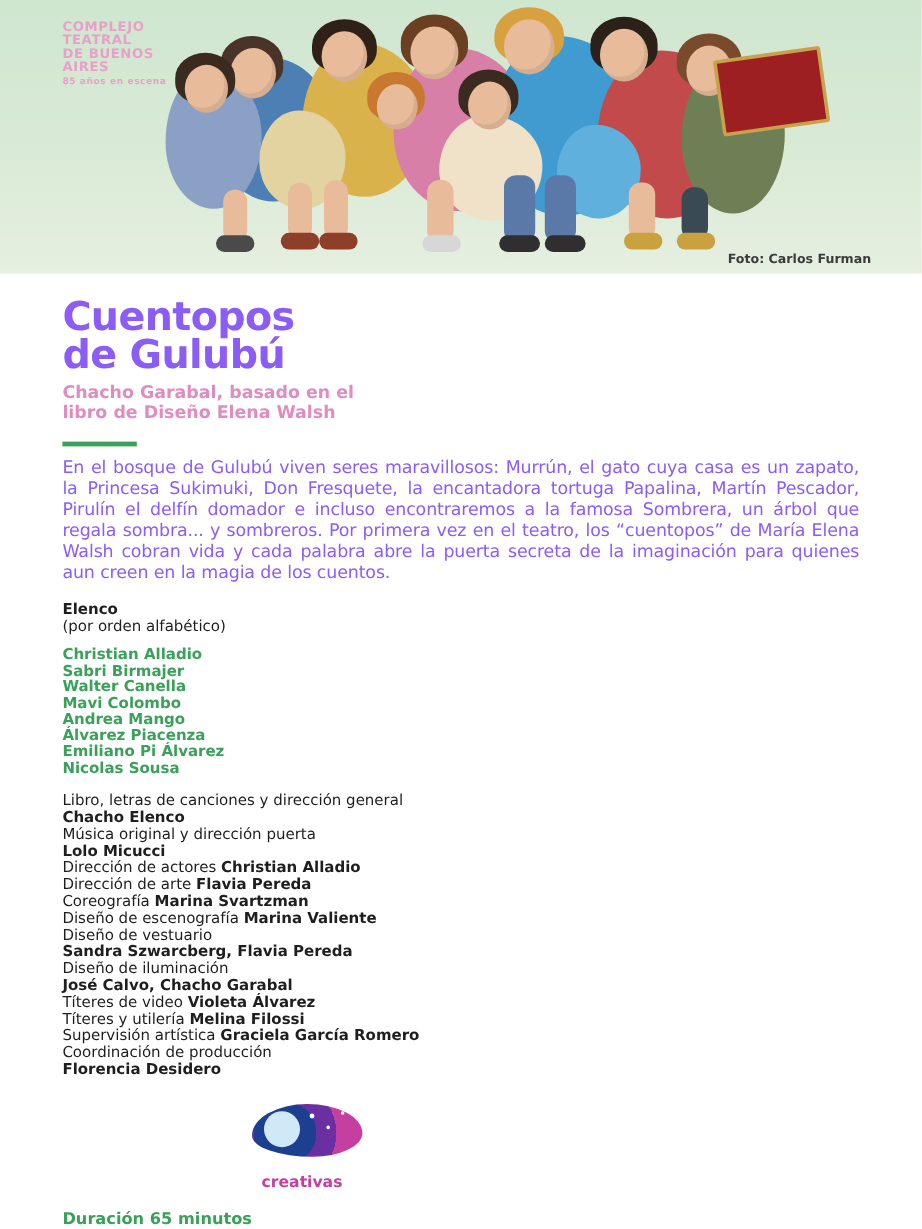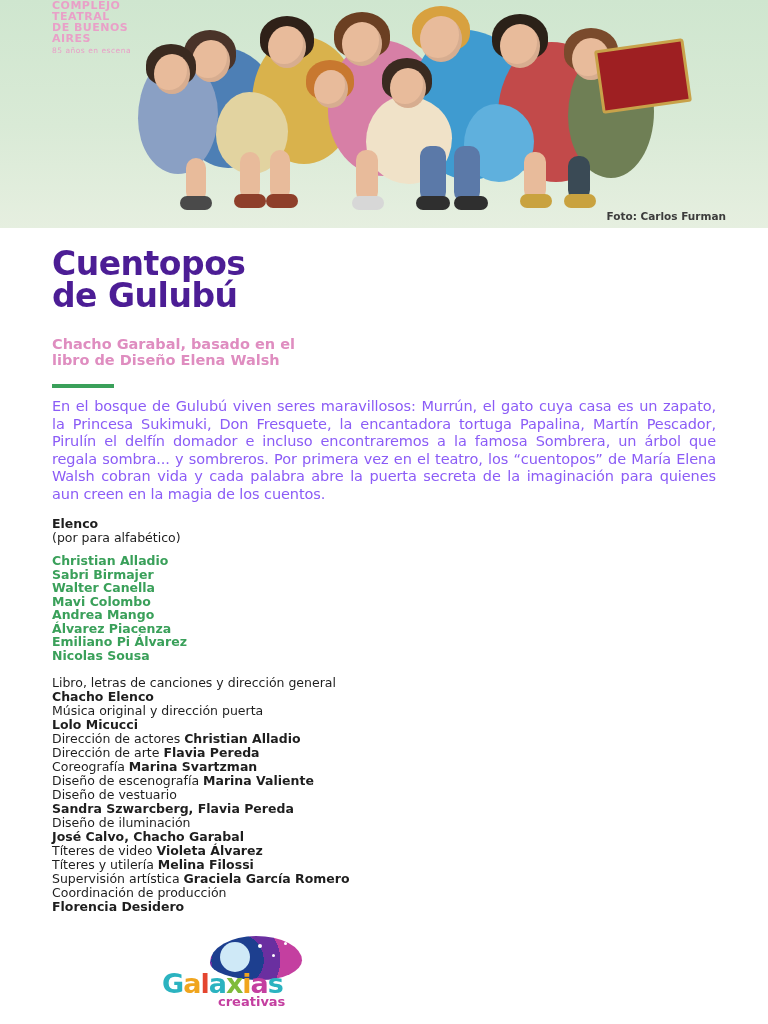--- a/index.html
+++ b/index.html
@@ -25,35 +25,35 @@
   .hero {
     position: relative;
     width: 768px;
     height: 228px;
     background: linear-gradient(180deg, #cfe6cf 0%, #d9ead6 55%, #e6efe0 100%);
     overflow: hidden;
   }
   .hero-logo {
     position: absolute;
     left: 52px;
-    top: 0;
+    top: 17px;
     width: 130px;
     color: #e9a0c8;
     font-weight: bold;
     font-size: 11px;
     line-height: 11px;
     letter-spacing: 0.5px;
     z-index: 5;
   }
   .hero-logo .ln { display:block; }
   .hero-logo .sub {
     display:block;
     font-size: 7.5px;
     line-height: 10px;
-    font-weight: normal;
+    font-weight: bold;
     margin-top: 2px;
     color: #e9a0c8;
   }
   .photo-credit {
     position: absolute;
     right: 42px;
     bottom: 6px;
     font-size: 10.5px;
     font-weight: bold;
     color: #3c3c3c;
@@ -85,33 +85,33 @@
   .leg {
     position: absolute;
     border-radius: 10px;
   }
 
   
   .content {
     padding: 14px 52px 0 52px;
   }
   .title {
-    color: #4c1d95;
+    color: #8b5cf6;
     font-weight: bold;
     font-size: 33px;
     line-height: 32px;
     letter-spacing: -0.5px;
     margin: 6px 0 0 0;
   }
   .subtitle {
     color: #df8dc0;
     font-weight: bold;
     font-size: 14.5px;
     line-height: 16px;
-    margin-top: 24px;
+    margin-top: 8px;
   }
   .rule {
     width: 62px;
     height: 4px;
     background: #3aa05a;
     margin: 16px 0 10px 0;
   }
   .synopsis {
     color: #8b5cf6;
     font-size: 14.5px;
@@ -303,21 +303,21 @@
       <div>Chacho Garabal, basado en el</div>
       <div>libro de Diseño Elena Walsh</div>
     </div>
 
     <div class="rule"></div>
 
     <p class="synopsis">En el bosque de Gulubú viven seres maravillosos: Murrún, el gato cuya casa es un zapato, la Princesa Sukimuki, Don Fresquete, la encantadora tortuga Papalina, Martín Pescador, Pirulín el delfín domador e incluso encontraremos a la famosa Sombrera, un árbol que regala sombra... y sombreros. Por primera vez en el teatro, los “cuentopos” de María Elena Walsh cobran vida y cada palabra abre la puerta secreta de la imaginación para quienes aun creen en la magia de los cuentos.</p>
 
     <div class="elenco-head">
       <div><b>Elenco</b></div>
-      <div>(por para alfabético)</div>
+      <div>(por orden alfabético)</div>
     </div>
 
     <div class="elenco-list">
       <div>Christian Alladio</div>
       <div>Sabri Birmajer</div>
       <div>Walter Canella</div>
       <div>Mavi Colombo</div>
       <div>Andrea Mango</div>
       <div>Álvarez Piacenza</div>
       <div>Emiliano Pi Álvarez</div>
@@ -351,23 +351,20 @@
       <span class="name">Florencia Desidero</span>
     </div>
 
     <div class="galaxias">
       <div class="gx-wrap">
         <div class="gx-swirl"></div>
         <div class="gx-moon"></div>
         <div class="gx-dot" style="left:96px; top:8px; width:4px; height:4px;"></div>
         <div class="gx-dot" style="left:110px; top:18px; width:3px; height:3px;"></div>
         <div class="gx-dot" style="left:122px; top:6px; width:3px; height:3px;"></div>
-        <div class="gx-text">
-          <span>G</span><span>a</span><span>l</span><span>a</span><span>x</span><span>i</span><span>a</span><span>s</span>
-        </div>
         <div class="gx-sub">creativas</div>
       </div>
     </div>
 
     <div class="duration">Duración 65 minutos</div>
 
   </div>
 
 </div>
 

